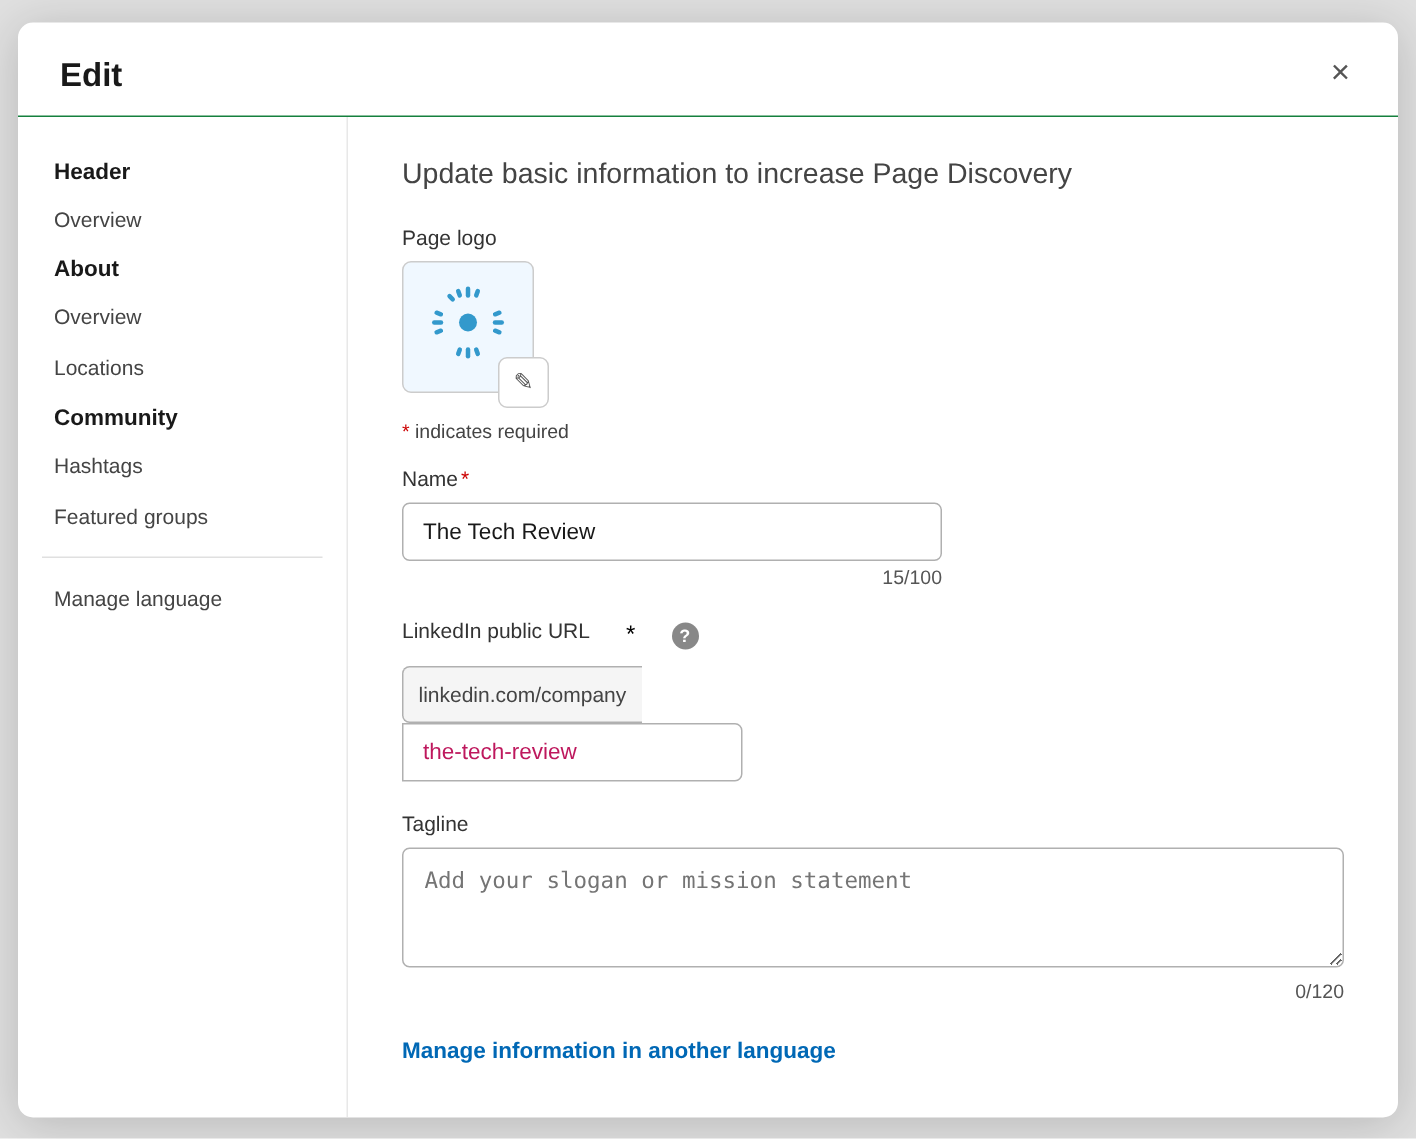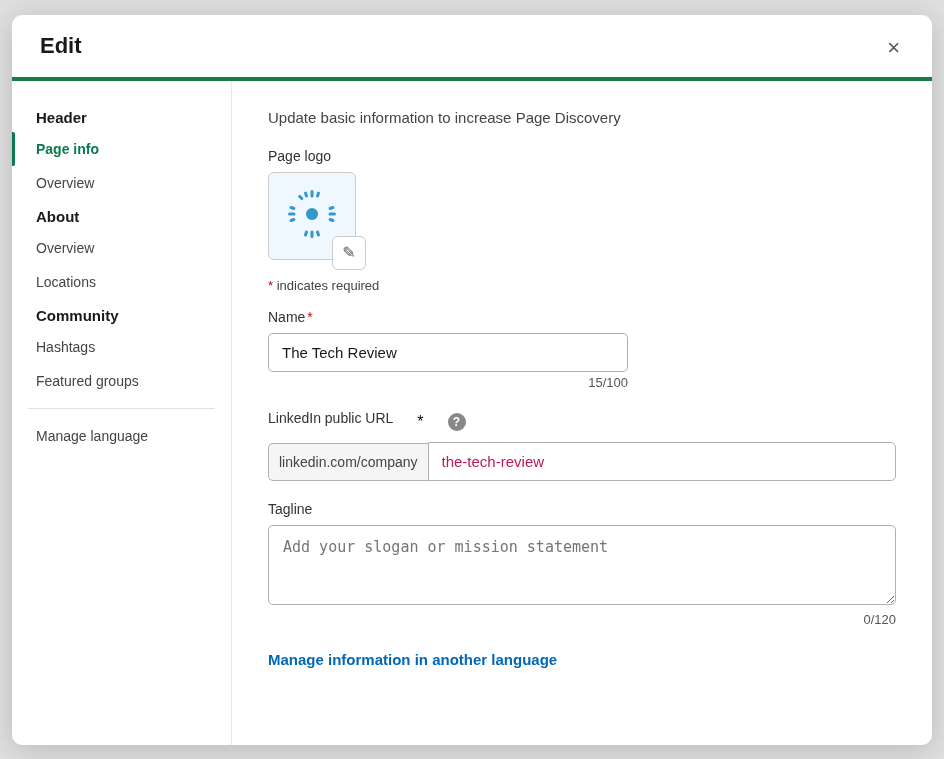--- a/index.html
+++ b/index.html
@@ -24,24 +24,24 @@
       height: 730px;
       background: #fff;
       border-radius: 10px;
       box-shadow: 0 4px 32px rgba(0,0,0,0.18);
       display: flex;
       flex-direction: column;
       overflow: hidden;
     }
     .modal-header {
       display: flex;
-      align-items: flex-start;
+      align-items: flex-end;
       justify-content: space-between;
       padding: 18px 28px 14px 28px;
-      border-bottom: 4px solid #15803d;
+      border-bottom: 1px solid #15803d;
       flex-shrink: 0;
     }
     .modal-title {
       font-size: 22px;
       font-weight: 600;
       color: #191919;
     }
     .close-btn {
       background: none;
       border: none;
@@ -98,21 +98,21 @@
       border: none;
       border-top: 1px solid #e0e0e0;
       margin: 10px 16px;
     }
     .content {
       flex: 1;
       padding: 28px 36px;
       overflow-y: auto;
     }
     .content-subtitle {
-      font-size: 15px;
+      font-size: 19px;
       color: #444;
       margin-bottom: 22px;
     }
     .field-label {
       font-size: 14px;
       color: #333;
       margin-bottom: 8px;
       font-weight: 400;
     }
     .field-label .required-star {
@@ -179,22 +179,23 @@
       color: #555;
       text-align: right;
       max-width: 360px;
       margin-top: 3px;
     }
     .url-field-group {
       margin-bottom: 20px;
     }
     .url-row {
       display: flex;
-      align-items: flex-end;
+      align-items: flex-start;
       gap: 0;
+      flex-direction: column;
     }
     .url-prefix {
       font-size: 14px;
       color: #444;
       background: #f5f5f5;
       border: 1.5px solid #b0b0b0;
       border-right: none;
       border-radius: 5px 0 0 5px;
       padding: 10px 10px;
       white-space: nowrap;
@@ -273,21 +274,20 @@
     <div class="modal-header">
       <span class="modal-title">Edit</span>
       <button class="close-btn">×</button>
     </div>
 
     <div class="modal-body">
 
       <nav class="sidebar">
 
         <div class="sidebar-section-label">Header</div>
-        <div class="sidebar-item active">Page info</div>
         <div class="sidebar-item">Overview</div>
 
         <div class="sidebar-section-label">About</div>
         <div class="sidebar-item">Overview</div>
         <div class="sidebar-item">Locations</div>
 
         <div class="sidebar-section-label">Community</div>
         <div class="sidebar-item">Hashtags</div>
         <div class="sidebar-item">Featured groups</div>
 

